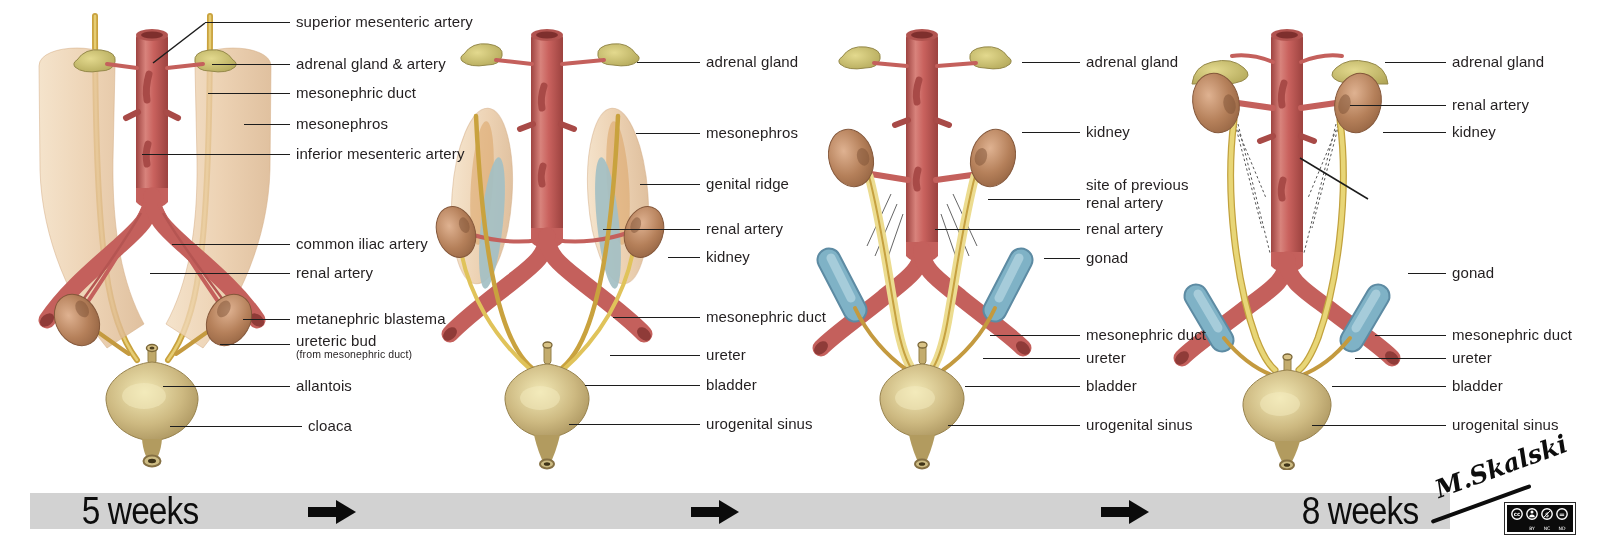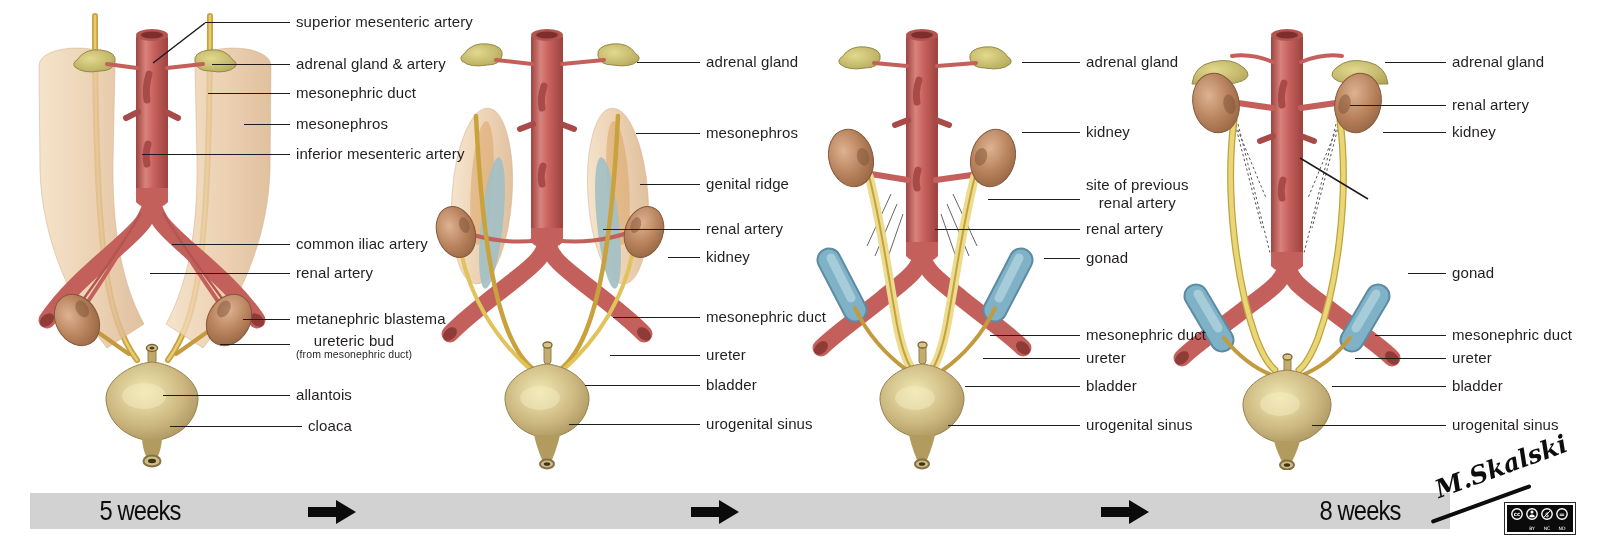--- a/index.html
+++ b/index.html
@@ -24,27 +24,27 @@
   .gon{stroke:#7fb2c6;stroke-width:21;fill:none;stroke-linecap:round}
   .gonH{stroke:#b7d7e2;stroke-width:9;fill:none;stroke-linecap:round;opacity:.7}
   .mduct{stroke:#c49a3f;stroke-width:4;fill:none;stroke-linecap:round}
   .band{stroke:#ecdc90;stroke-width:9;fill:none;stroke-linecap:round}
   .bandC{stroke:#c6a140;stroke-width:2;fill:none}
   .kid{fill:url(#gKid);stroke:#84573a;stroke-width:1}
   .hil{fill:#7d5236;opacity:.5}
   .adr{fill:url(#gAdr);stroke:#95894a;stroke-width:1}
   .ptr{stroke:#1c1c1c;stroke-width:1.5;fill:none}
   
-  .lbl{position:absolute;font-size:15px;line-height:18px;white-space:nowrap;letter-spacing:.1px;text-align:center;}
+  .lbl{position:absolute;font-size:15px;line-height:18px;white-space:nowrap;letter-spacing:.1px;}
   .lbl .ln{position:absolute;top:8.5px;border-top:1.6px solid #1c1c1c;}
   .lbl .sub{display:block;font-size:10.5px;line-height:11px;margin-top:-1px;}
   .lbl.two{line-height:18px;}
   
   .bar{position:absolute;left:30px;top:493px;width:1420px;height:36px;background:#d2d2d2;}
-  .week{position:absolute;top:492px;height:38px;line-height:38px;font-size:27px;color:#0d0d0d;
+  .week{position:absolute;top:492px;height:38px;line-height:38px;font-size:38px;color:#0d0d0d;
         transform:translateX(-50%);}
   .week .cond{display:inline-block;transform:scaleX(.88);letter-spacing:-1px;}
   .arrow{position:absolute;top:500px;}
   
   .sig{position:absolute;left:1432px;top:452px;font-family:"DejaVu Serif",serif;
        font-style:italic;font-weight:bold;font-size:25px;color:#0d0d0d;
        transform:rotate(-20deg);white-space:nowrap;}
   .swash{position:absolute;left:1428px;top:502px;width:106px;height:3.5px;background:#0d0d0d;
          transform:rotate(-20deg);border-radius:2px;}
   .lic{position:absolute;left:1504px;top:502px;}
@@ -353,21 +353,21 @@
 
   <div class="lbl" style="left:296px;top:13px"><i class="ln" style="left:-91px;width:85px"></i><span>superior mesenteric artery</span></div>
   <div class="lbl" style="left:296px;top:55px"><i class="ln" style="left:-84px;width:78px"></i><span>adrenal gland &amp; artery</span></div>
   <div class="lbl" style="left:296px;top:84px"><i class="ln" style="left:-88px;width:82px"></i><span>mesonephric duct</span></div>
   <div class="lbl" style="left:296px;top:115px"><i class="ln" style="left:-52px;width:46px"></i><span>mesonephros</span></div>
   <div class="lbl" style="left:296px;top:145px"><i class="ln" style="left:-154px;width:148px"></i><span>inferior mesenteric artery</span></div>
   <div class="lbl" style="left:296px;top:235px"><i class="ln" style="left:-124px;width:118px"></i><span>common iliac artery</span></div>
   <div class="lbl" style="left:296px;top:264px"><i class="ln" style="left:-146px;width:140px"></i><span>renal artery</span></div>
   <div class="lbl" style="left:296px;top:310px"><i class="ln" style="left:-53px;width:47px"></i><span>metanephric blastema</span></div>
   <div class="lbl" style="left:296px;top:332px"><i class="ln" style="left:-76px;width:70px;top:12px"></i><span>ureteric bud</span><span class="sub">(from mesonephric duct)</span></div>
-  <div class="lbl" style="left:296px;top:386px"><i class="ln" style="left:-133px;width:127px"></i><span>allantois</span></div>
+  <div class="lbl" style="left:296px;top:377px"><i class="ln" style="left:-133px;width:127px"></i><span>allantois</span></div>
   <div class="lbl" style="left:308px;top:417px"><i class="ln" style="left:-138px;width:132px"></i><span>cloaca</span></div>
 
   <div class="lbl" style="left:706px;top:53px"><i class="ln" style="left:-69px;width:63px"></i><span>adrenal gland</span></div>
   <div class="lbl" style="left:706px;top:124px"><i class="ln" style="left:-70px;width:64px"></i><span>mesonephros</span></div>
   <div class="lbl" style="left:706px;top:175px"><i class="ln" style="left:-66px;width:60px"></i><span>genital ridge</span></div>
   <div class="lbl" style="left:706px;top:220px"><i class="ln" style="left:-103px;width:97px"></i><span>renal artery</span></div>
   <div class="lbl" style="left:706px;top:248px"><i class="ln" style="left:-38px;width:32px"></i><span>kidney</span></div>
   <div class="lbl" style="left:706px;top:308px"><i class="ln" style="left:-93px;width:87px"></i><span>mesonephric duct</span></div>
   <div class="lbl" style="left:706px;top:346px"><i class="ln" style="left:-96px;width:90px"></i><span>ureter</span></div>
   <div class="lbl" style="left:706px;top:376px"><i class="ln" style="left:-121px;width:115px"></i><span>bladder</span></div>

